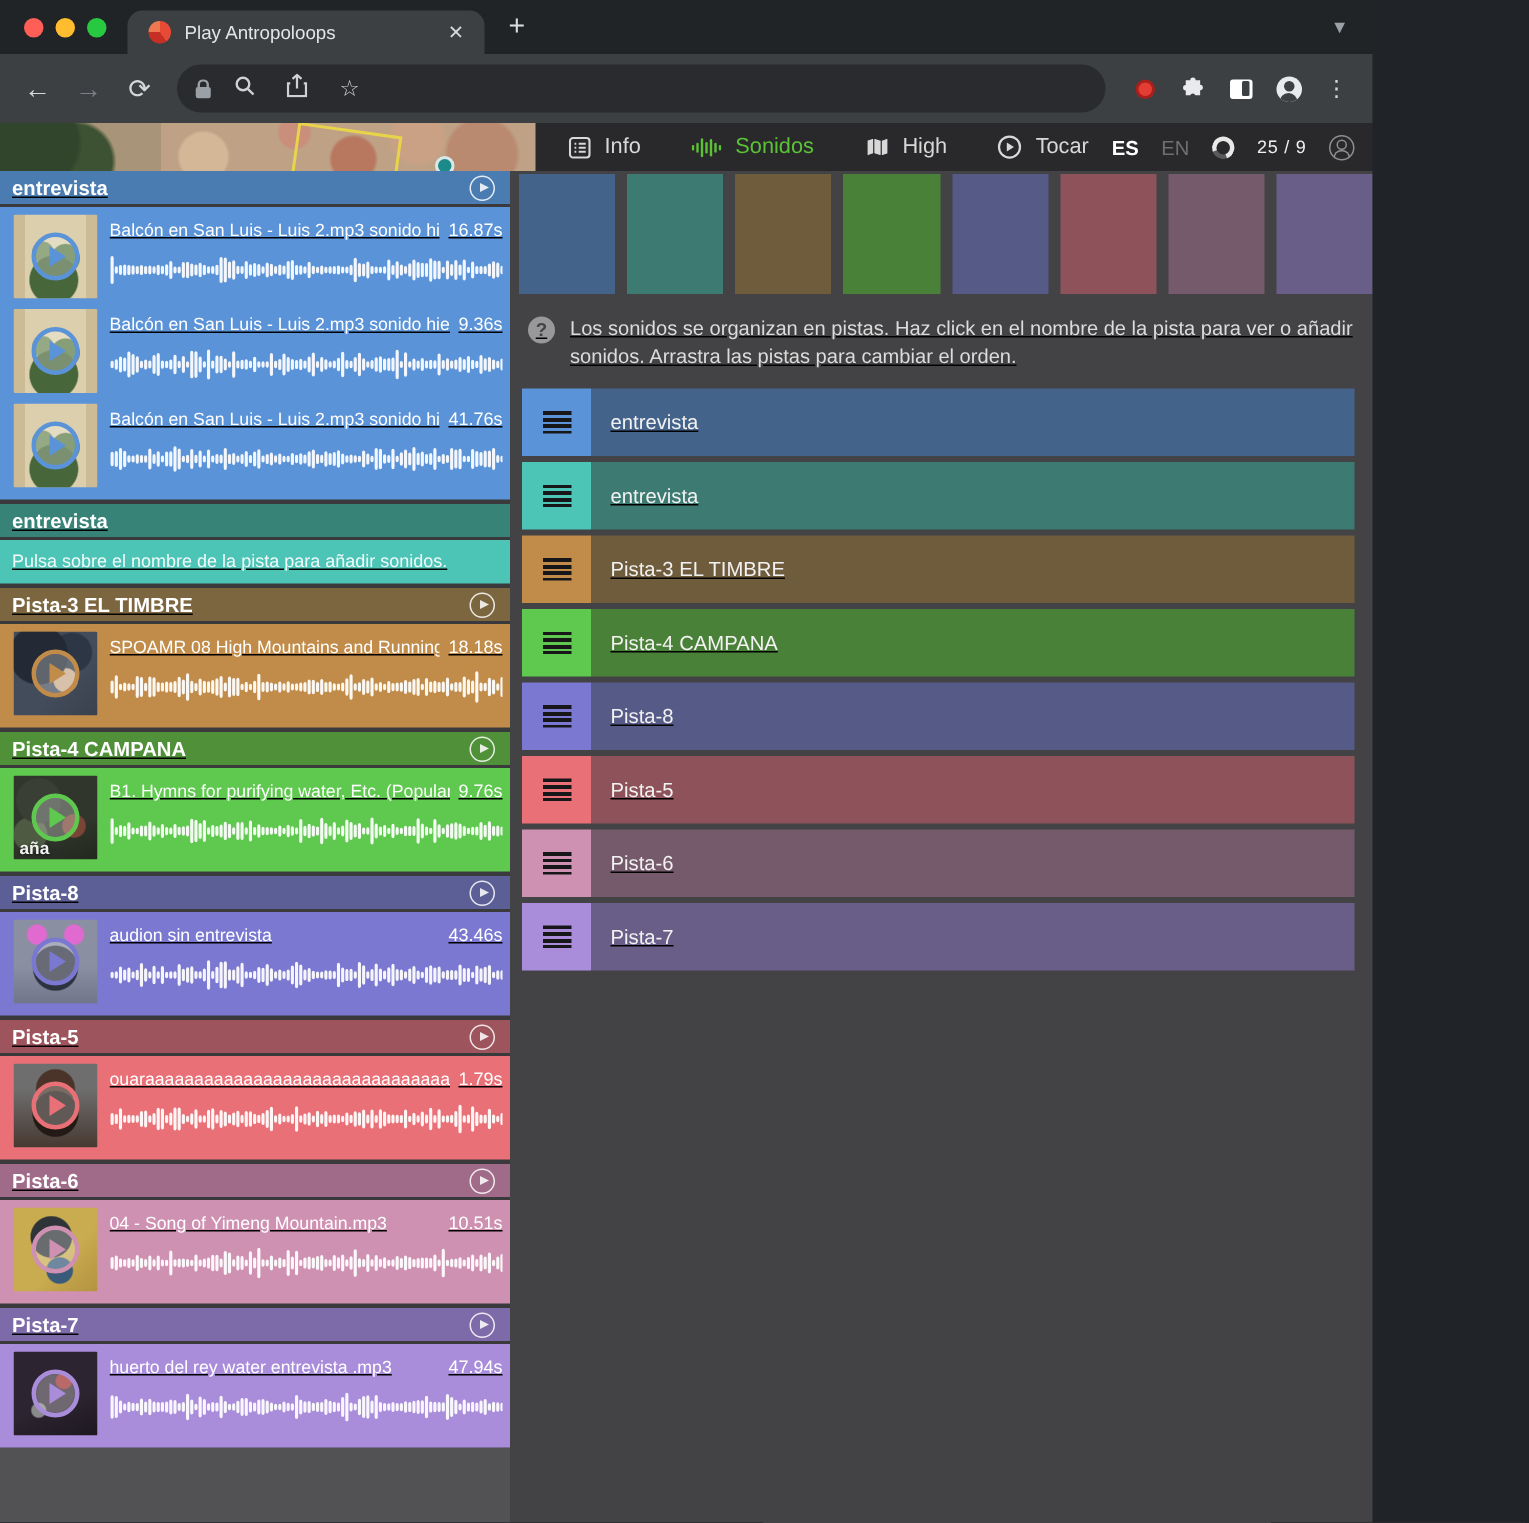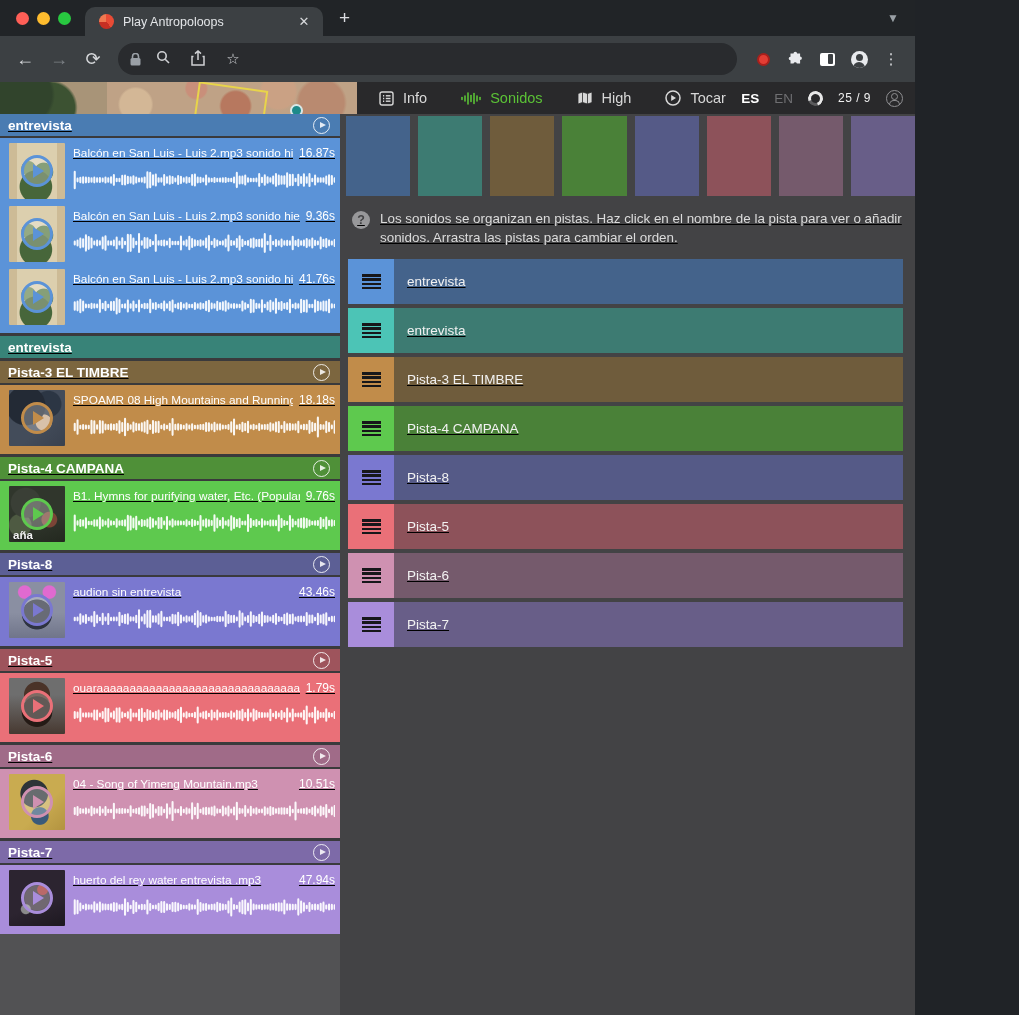--- a/index.html
+++ b/index.html
@@ -330,20 +330,21 @@
               </div>
             </div>
           </div>
         </div>
 
         <div class="s-track t1">
           <div class="s-head">
             <span>entrevista</span>
               <span class="sp"></span>
           </div>
+          <div class="s-hint">Pulsa sobre el nombre de la pista para añadir sonidos.</div>
         </div>
 
         <div class="s-track t2">
           <div class="s-head">
             <span>Pista-3 EL TIMBRE</span>
               <span class="sp"></span>
             <span class="playbadge"></span>
           </div>
           <div class="s-clips">
             <div class="s-clip">

